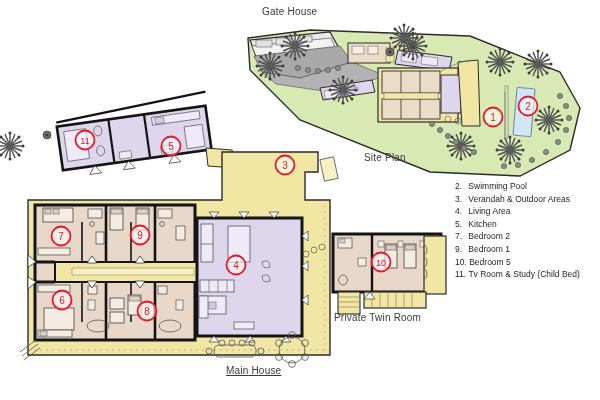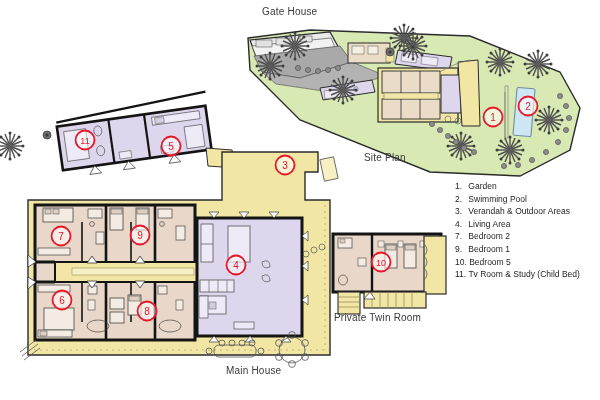--- a/index.html
+++ b/index.html
@@ -16,21 +16,21 @@
   .lbl{
     position:absolute;
     color:#3a3a3a;
     font-size:10px;
     letter-spacing:.2px;
     white-space:nowrap;
     font-family:"Liberation Sans", sans-serif;
   }
   #lbl-gate{left:262px;top:6px;}
   #lbl-site{left:364px;top:105px;margin-top:47px;}
-  #lbl-main{left:226px;top:365px;}
+  #lbl-main{left:226px;top:365px;text-decoration:underline;}
   #lbl-twin{left:334px;top:312px;}
 
   #legend{
     position:absolute;left:455px;top:180px;
     width:145px;
   }
   #legend .row{
     font-size:8.5px;
     color:#1f1f1f;
     line-height:12.6px;
@@ -434,22 +434,22 @@
         <text x="85" y="143.6" text-anchor="middle" font-family="&quot;Liberation Sans&quot;, sans-serif" font-size="9" fill="#e8182a">11</text>
       </g>
     </svg>
 
   <div class="lbl" id="lbl-gate">Gate House</div>
   <div class="lbl" id="lbl-site">Site Plan</div>
   <div class="lbl" id="lbl-main">Main House</div>
   <div class="lbl" id="lbl-twin">Private Twin Room</div>
 
   <div id="legend">
-      <div class="row"><span class="n">1.</span><span> Garden</span></div>
       <div class="row"><span class="n">2.</span><span> Swimming Pool</span></div>
       <div class="row"><span class="n">3.</span><span> Verandah &amp; Outdoor Areas</span></div>
       <div class="row"><span class="n">4.</span><span> Living Area</span></div>
+      <div class="row"><span class="n">5.</span><span> Kitchen</span></div>
       <div class="row"><span class="n">7.</span><span> Bedroom 2</span></div>
       <div class="row"><span class="n">9.</span><span> Bedroom 1</span></div>
       <div class="row"><span class="n">10.</span><span> Bedroom 5</span></div>
       <div class="row"><span class="n">11.</span><span> Tv Room &amp; Study (Child Bed)</span></div>
     </div>
 </div>
 
 </body></html>

